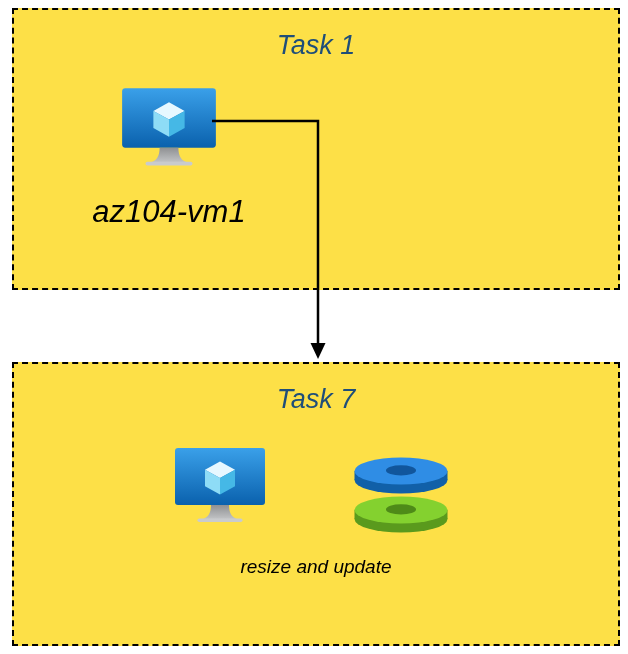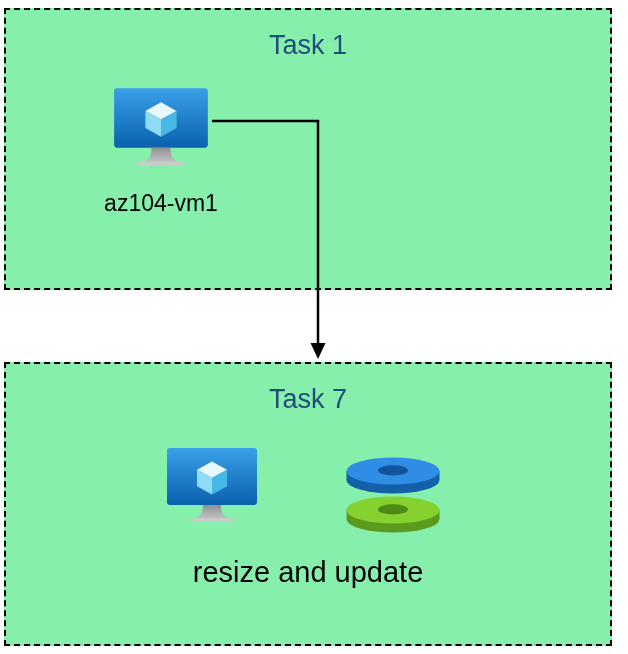--- a/index.html
+++ b/index.html
@@ -10,63 +10,64 @@
   }
   .canvas {
     position: relative;
     width: 628px;
     height: 654px;
     background: #ffffff;
     overflow: hidden;
   }
   .box {
     position: absolute;
-    left: 4px;
+    left: 12px;
     width: 608px;
-    background: #86efac;
+    background: #fde047;
     border: 2px dashed #000000;
     box-sizing: border-box;
+    font-style: italic;
   }
   .box.task1 { top: 8px;   height: 282px; }
   .box.task2 { top: 362px; height: 284px; }
 
   .box-title {
     margin: 20px 0 0 0;
     text-align: center;
     font-size: 27px;
     font-weight: 400;
     color: #1f4e79;
   }
 
   .vm-group {
     position: absolute;
     width: 190px;
     text-align: center;
   }
   .vm-group .icon svg { display: block; margin: 0 auto; }
   .vm-label {
-    margin-top: 7px;
-    font-size: 23px;
+    margin-top: 16px;
+    font-size: 31px;
     line-height: 36px;
     color: #000000;
   }
 
   .t1-vm1 { left: 60px;  top: 76px; }
   .t1-vm2 { left: 355px; top: 76px; }
 
   .t2-vm-icon   { position: absolute; left: 158px; top: 82px; }
   .t2-disk-icon { position: absolute; left: 330px; top: 86px; }
 
   .caption {
     position: absolute;
     left: 0;
     top: 192px;
     width: 100%;
     text-align: center;
-    font-size: 29px;
+    font-size: 19px;
     color: #000000;
   }
 
   .arrow-overlay {
     position: absolute;
     left: 0;
     top: 0;
     width: 628px;
     height: 654px;
     pointer-events: none;

